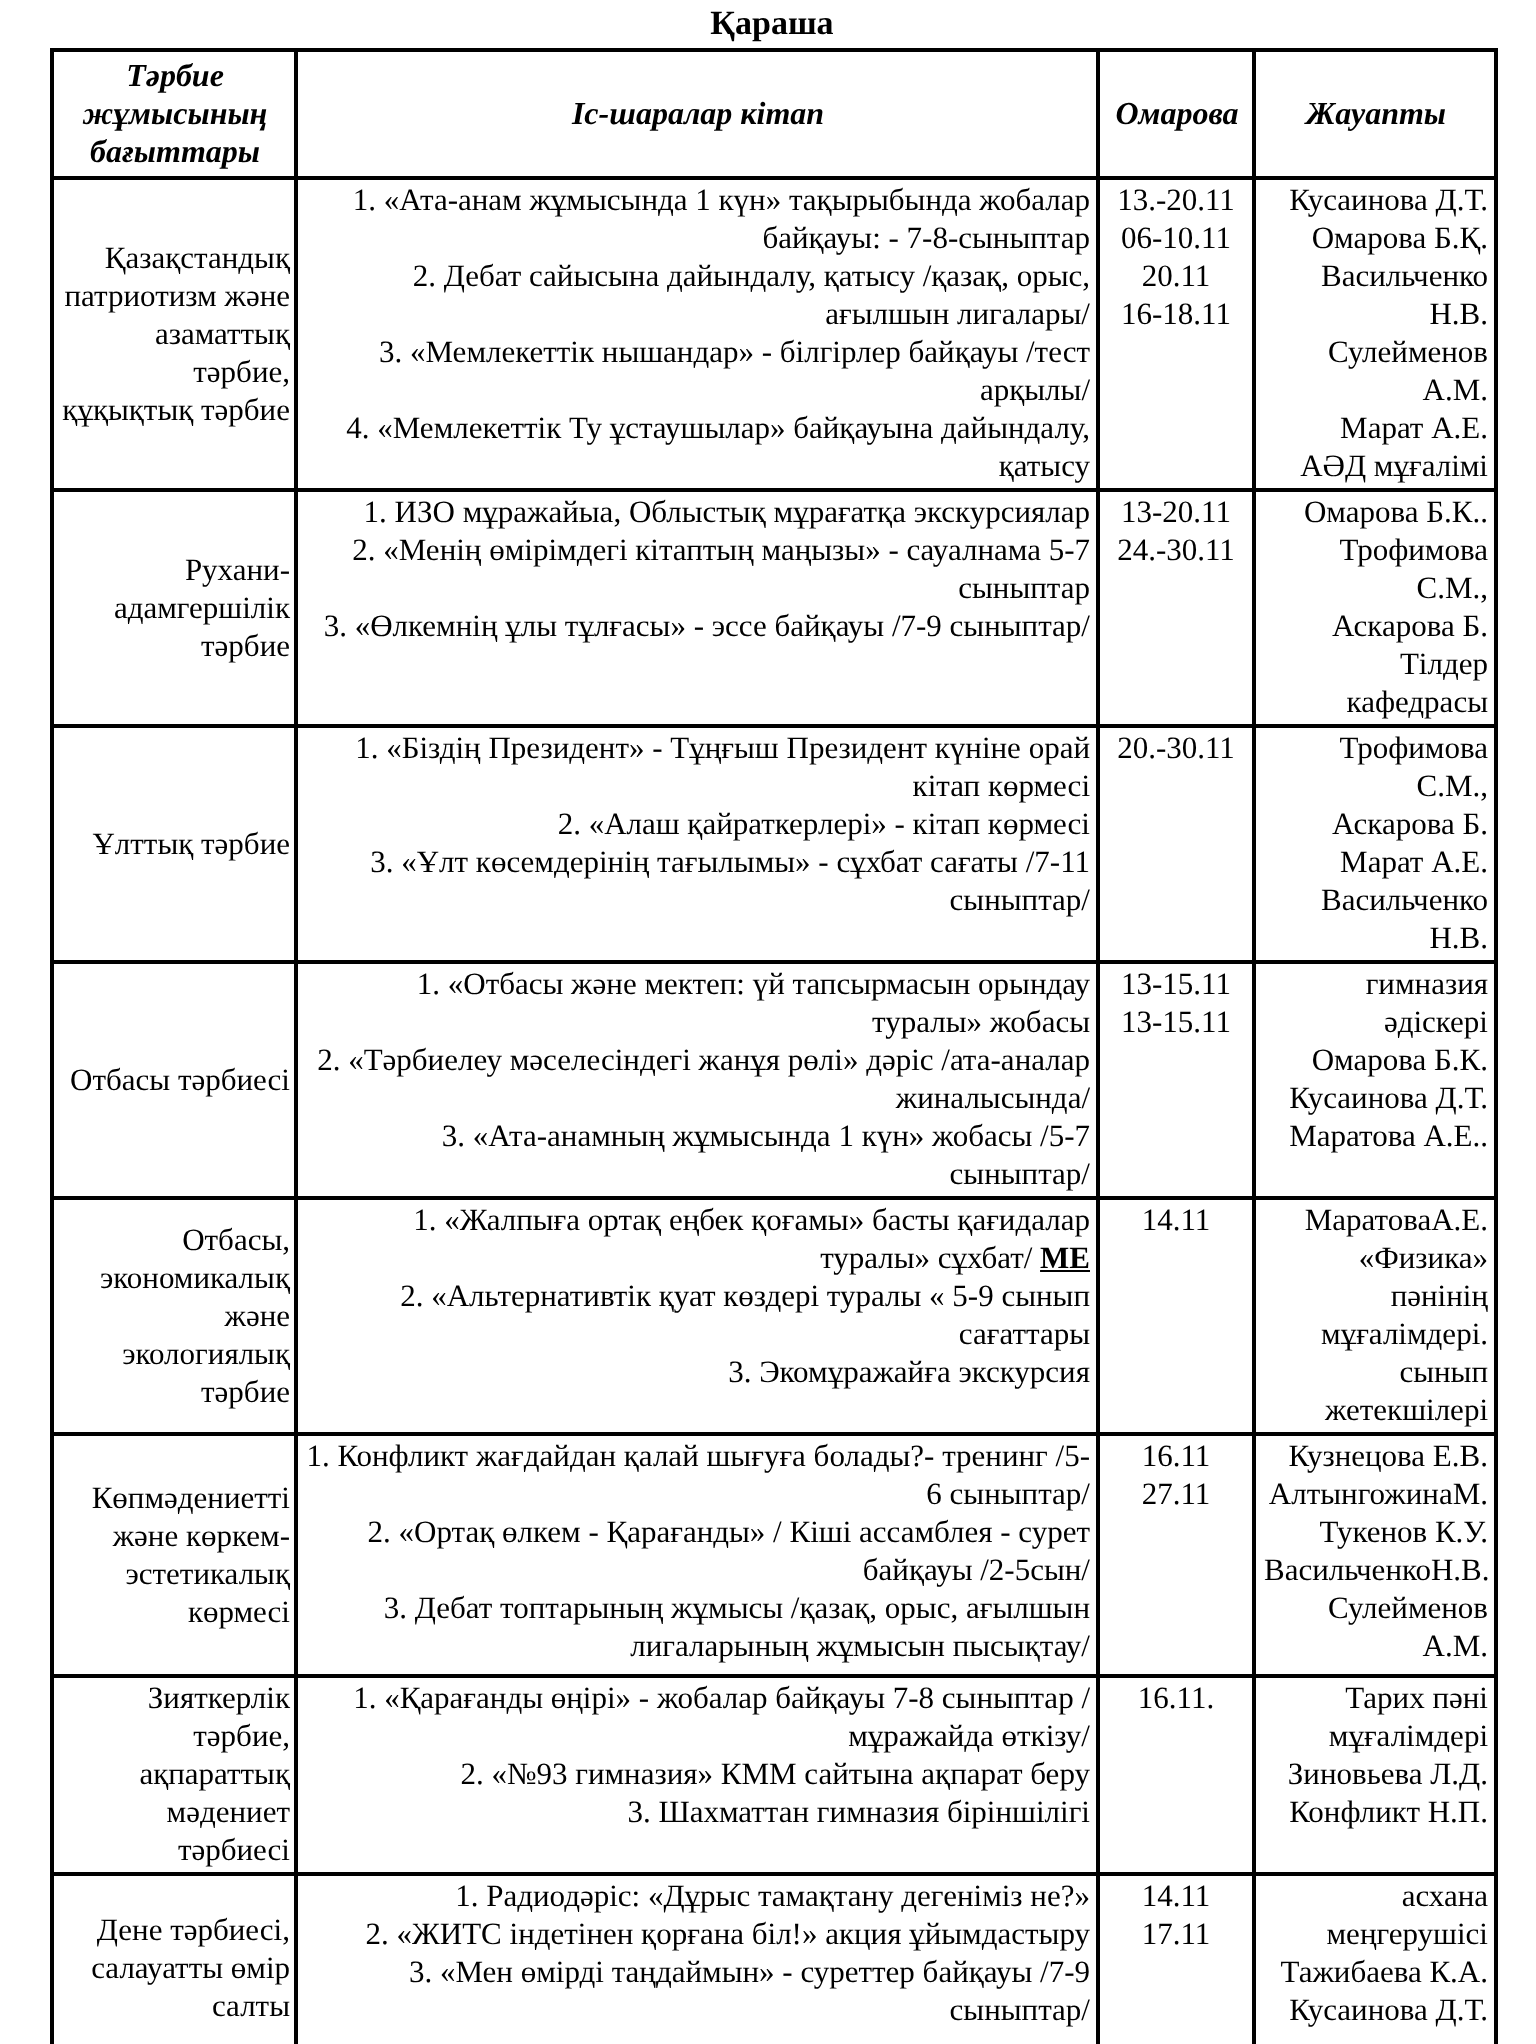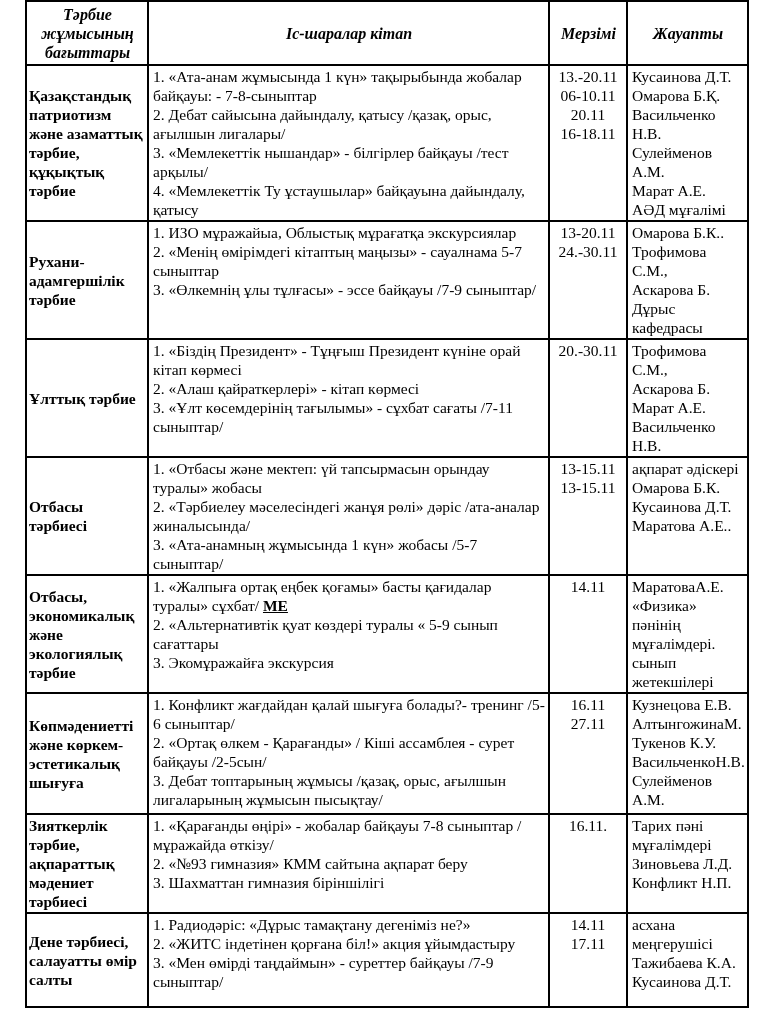--- a/index.html
+++ b/index.html
@@ -13,52 +13,53 @@
     font-weight:bold;font-size:17px;line-height:24px;height:24px;
   }
   table.plan{
     border-collapse:collapse;table-layout:fixed;
     margin-left:25px;width:722px;
   }
   .plan th,.plan td{
     border:2px solid #000;
     padding:1px 3px 1px 4px;
     font-size:15.5px;line-height:19px;
-    vertical-align:top;text-align:left;
+    vertical-align:top;text-align:right;
     overflow:hidden;
   }
   .plan th{
     font-weight:bold;font-style:italic;text-align:center;vertical-align:middle;
     font-size:16px;
     margin-top:26px;
   }
   td.dir{
-    font-weight:bold;text-align:left;vertical-align:middle;padding:1px 2px;
+    font-weight:normal;text-align:right;vertical-align:middle;padding:1px 2px;
   }
   td.dates{text-align:center;padding:1px 2px;margin-left:11px;}
   .pre{white-space:pre-line;}
   b{font-weight:bold;text-decoration:underline;}
 </style>
 </head>
 <body>
 
 <div class="page">
+  <div class="doc-title">Қараша</div>
 
   <table class="plan">
     <colgroup>
       <col style="width:122px">
       <col style="width:401px">
       <col style="width:78px">
       <col style="width:121px">
     </colgroup>
     <thead>
       <tr style="height:64px">
         <th>Тәрбие жұмысының бағыттары</th>
         <th>Іс-шаралар кітап</th>
-        <th>Мерзімі</th>
+        <th>Омарова</th>
         <th>Жауапты</th>
       </tr>
     </thead>
     <tbody>
       <tr style="height:152px">
         <td class="dir">Қазақстандық патриотизм және азаматтық тәрбие, құқықтық тәрбие</td>
         <td>
             <div class="pre">1. «Ата-анам жұмысында 1 күн» тақырыбында жобалар байқауы: - 7-8-сыныптар
 2. Дебат сайысына дайындалу, қатысу  /қазақ, орыс, ағылшын лигалары/
 3.  «Мемлекеттік нышандар» -  білгірлер байқауы /тест арқылы/
@@ -87,21 +88,21 @@
 3. «Өлкемнің ұлы тұлғасы» - эссе байқауы  /7-9 сыныптар/</div>
           </td>
         <td class="dates">
             <div class="pre">13-20.11
 24.-30.11</div>
           </td>
         <td>
             <div class="pre">Омарова Б.К..
 Трофимова С.М.,
 Аскарова Б.
-Дұрыс кафедрасы</div>
+Тілдер кафедрасы</div>
           </td>
       </tr>
       <tr style="height:113px">
         <td class="dir">Ұлттық тәрбие</td>
         <td>
             <div class="pre">1. «Біздің  Президент» - Тұңғыш Президент күніне орай кітап көрмесі
 2. «Алаш қайраткерлері» - кітап көрмесі
 3.  «Ұлт көсемдерінің тағылымы»  -  сұхбат сағаты  /7-11 сыныптар/</div>
           </td>
         <td class="dates">
@@ -119,21 +120,21 @@
         <td>
             <div class="pre">1. «Отбасы және мектеп: үй тапсырмасын орындау туралы» жобасы
 2. «Тәрбиелеу мәселесіндегі жанұя рөлі» дәріс  /ата-аналар жиналысында/
 3.  «Ата-анамның жұмысында 1 күн»  жобасы  /5-7 сыныптар/</div>
           </td>
         <td class="dates">
             <div class="pre">13-15.11
 13-15.11</div>
           </td>
         <td>
-            <div class="pre">ақпарат әдіскері
+            <div class="pre">гимназия әдіскері
 Омарова Б.К.
 Кусаинова Д.Т.
 Маратова А.Е..</div>
           </td>
       </tr>
       <tr style="height:117px">
         <td class="dir">Отбасы, экономикалық және экологиялық тәрбие</td>
         <td>
           <div class="pre"><span>1.  «Жалпыға  ортақ еңбек қоғамы»  басты қағидалар туралы»  сұхбат/ </span><b>МЕ</b></div>
           <div class="pre">2. «Альтернативтік қуат көздері туралы «  5-9 сынып сағаттары
@@ -142,21 +143,21 @@
         <td class="dates">
             <div class="pre">14.11</div>
           </td>
         <td>
             <div class="pre">МаратоваА.Е.
 «Физика» пәнінің мұғалімдері.
 сынып жетекшілері</div>
           </td>
       </tr>
       <tr style="height:121px">
-        <td class="dir">Көпмәдениетті және көркем-эстетикалық шығуға</td>
+        <td class="dir">Көпмәдениетті және көркем-эстетикалық көрмесі</td>
         <td>
             <div class="pre">1. Конфликт жағдайдан қалай шығуға болады?- тренинг  /5-6 сыныптар/
 2. «Ортақ өлкем - Қарағанды» / Кіші ассамблея  - сурет байқауы  /2-5сын/
 3. Дебат топтарының жұмысы  /қазақ, орыс, ағылшын лигаларының жұмысын пысықтау/</div>
           </td>
         <td class="dates">
             <div class="pre">16.11
 27.11</div>
           </td>
         <td>

